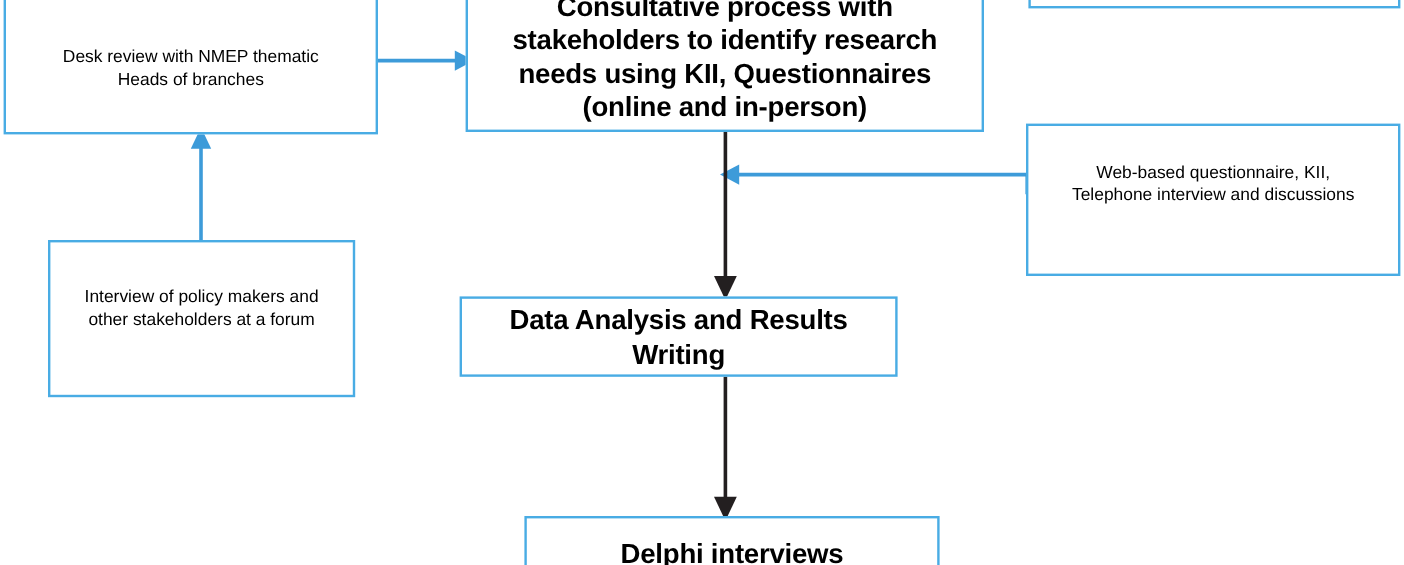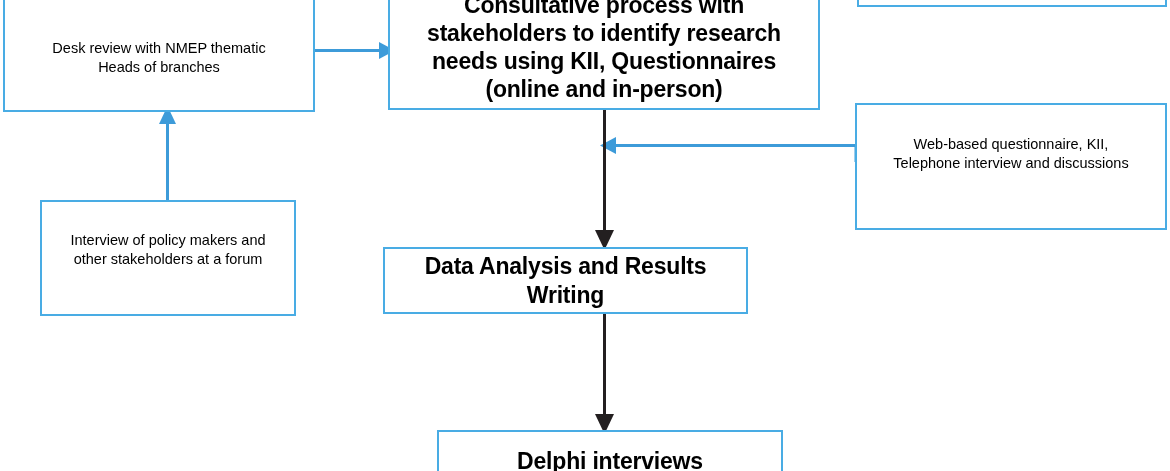--- a/index.html
+++ b/index.html
@@ -51,21 +51,21 @@
   }
 
   
   #node-desk-review     { left: 3px;   top: -52px; width: 312px; height: 164px; }
   #node-desk-review .label { padding-top: 56px; }
   #node-consultative    { left: 388px; top: -64px; width: 432px; height: 174px; }
   #node-consultative .label { padding-top: 48px; }
   #node-topright        { left: 857px; top: -56px; width: 310px; height: 63px; }
   #node-webbased        { left: 855px; top: 103px; width: 312px; height: 127px; }
   #node-webbased .label { padding-bottom: 26px; }
-  #node-interview       { left: 40px;  top: 200px; width: 256px; height: 116px; }
+  #node-interview       { left: 40px;  top: 200px; width: 256px; height: 131px; }
   #node-interview .label { padding-bottom: 16px; }
   #node-data-analysis   { left: 383px; top: 247px; width: 365px; height: 67px; }
   #node-delphi          { left: 437px; top: 430px; width: 346px; height: 62px; }
 
   
   .conn { position: absolute; z-index: 1; }
   .conn line, .conn path, .conn polygon { shape-rendering: geometricPrecision; }
 
   #conn-desk-to-consult   { left: 300px; top: 34px;  width: 100px; height: 34px; }
   #conn-interview-to-desk { left: 150px; top: 100px; width: 36px;  height: 104px; }

